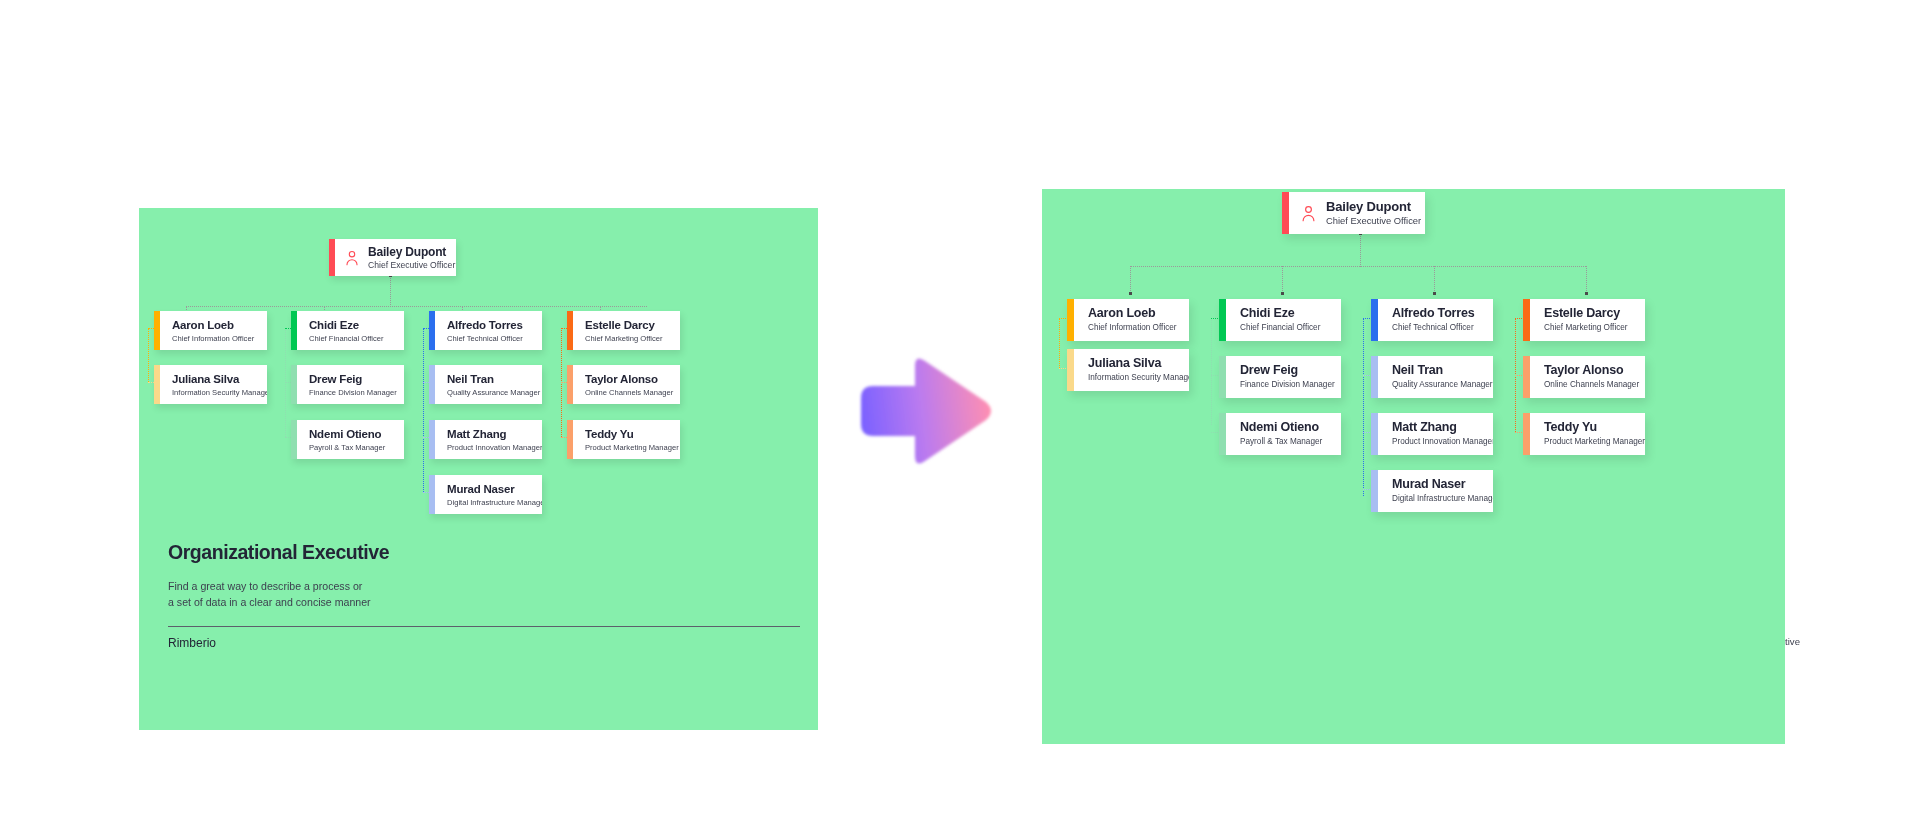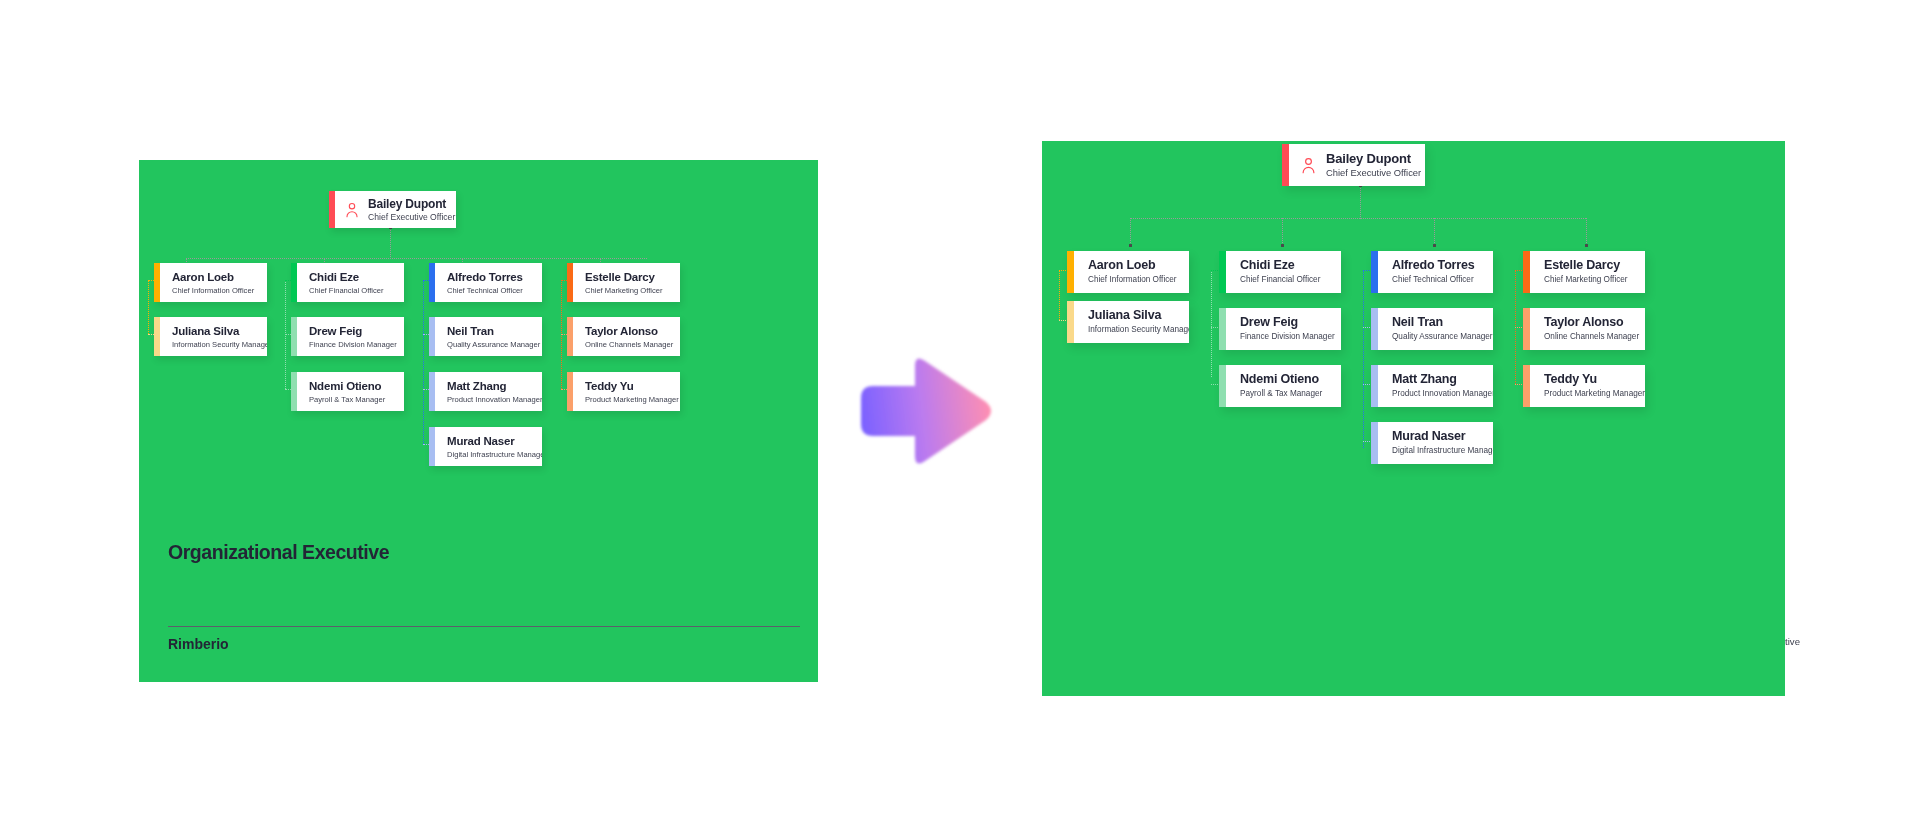--- a/index.html
+++ b/index.html
@@ -7,21 +7,22 @@
     width: 1920px; height: 830px;
     background: #ffffff;
     font-family: "Liberation Sans", sans-serif;
     overflow: hidden;
   }
   .stage { position: relative; width: 1920px; height: 830px; }
 
   
   .panel {
     position: absolute;
-    background: #22c55e;
+    background: #86efac;
+    margin-top: 48px;
   }
   #panel-left  { left: 139px; top: 160px; width: 679px; height: 522px; }
   #panel-right { left: 1042px; top: 141px; width: 743px; height: 555px; }
 
   
   .node {
     position: absolute;
     display: flex;
     align-items: stretch;
     background: #ffffff;
@@ -109,22 +110,22 @@
   }
   #footer-rule {
     position: absolute;
     left: 168px; top: 626px;
     width: 632px; height: 1px;
     background: #5c5f6b;
   }
   #footer-brand {
     position: absolute;
     left: 168px; top: 636px;
-    font-size: 14px;
-    font-weight: bold;
+    font-size: 12px;
+    font-weight: normal;
     color: #232536;
   }
   #footer-tag {
     position: absolute;
     right: 120px; top: 636px;
     font-size: 9.6px;
     color: #3c3f4e;
   }
 
   
@@ -307,20 +308,22 @@
       <div class="body">
           <div class="txt">
         <div class="nm">Teddy Yu</div>
         <div class="rl">Product Marketing Manager</div>
       </div>
         </div>
     </div>
   </div>
 
   <div id="org-title">Organizational Executive</div>
+  <div id="org-desc">Find a great way to describe a process or
+a set of data in a clear and concise manner</div>
   <div id="footer-rule"></div>
   <div id="footer-brand">Rimberio</div>
   <div id="footer-tag">Innovative &amp; Collaborative</div>
 
   <svg id="transform-arrow" viewBox="0 0 140 118">
     <defs>
       <linearGradient id="arrGrad" x1="0" y1="0.55" x2="1" y2="0.45">
         <stop offset="0%" stop-color="#7b61ff"></stop>
         <stop offset="45%" stop-color="#b97af0"></stop>
         <stop offset="100%" stop-color="#ff8fb1"></stop>

